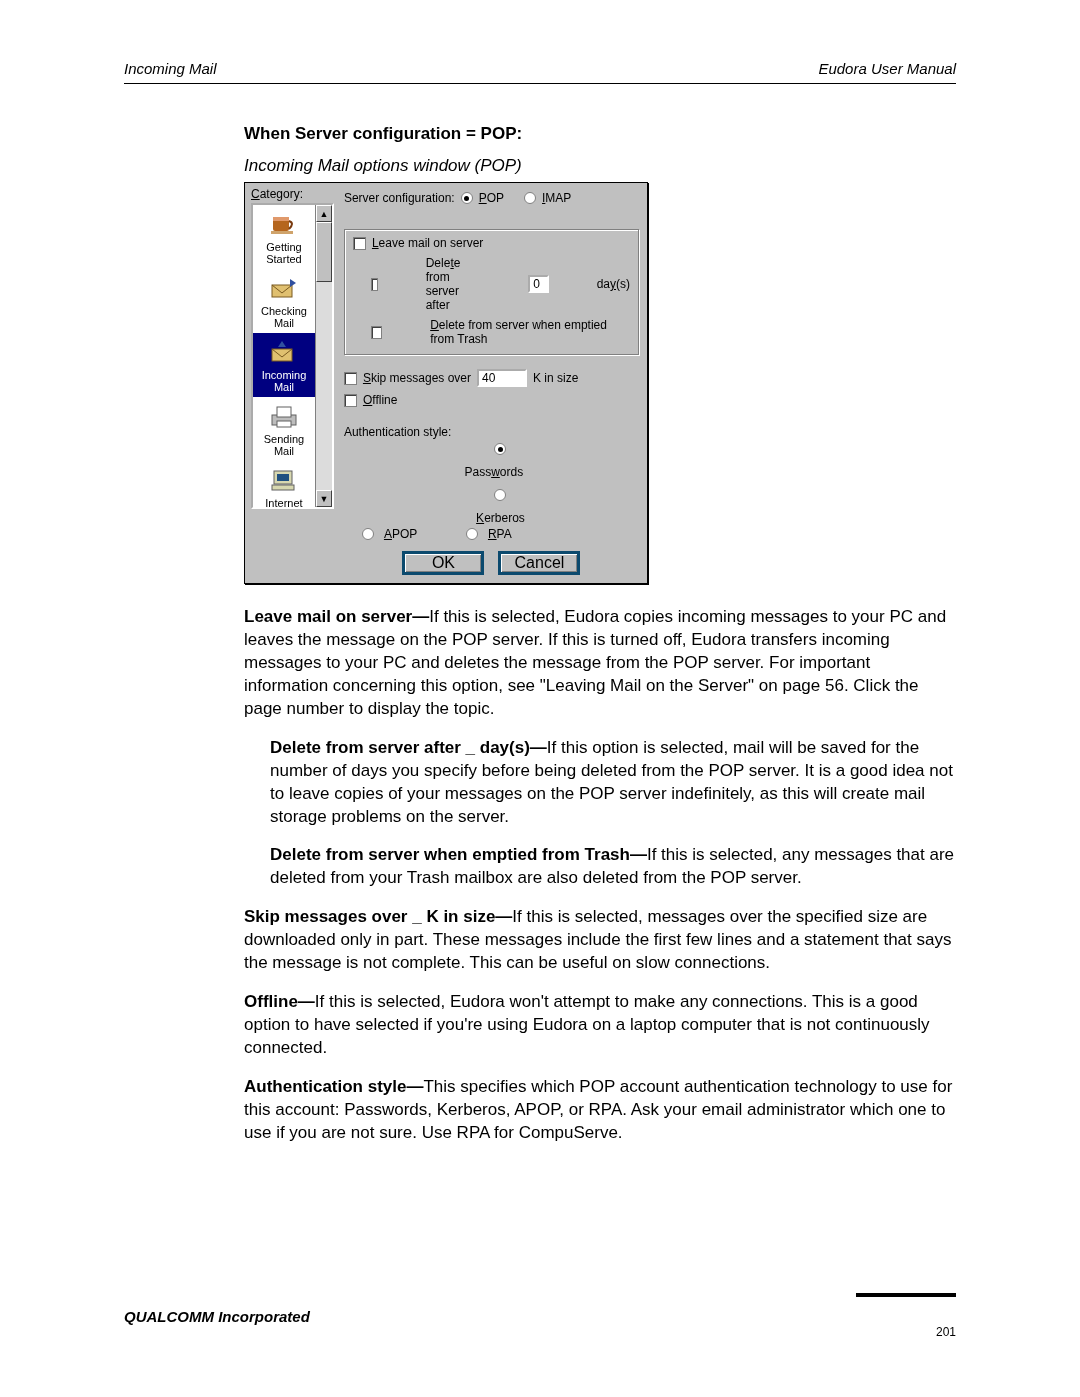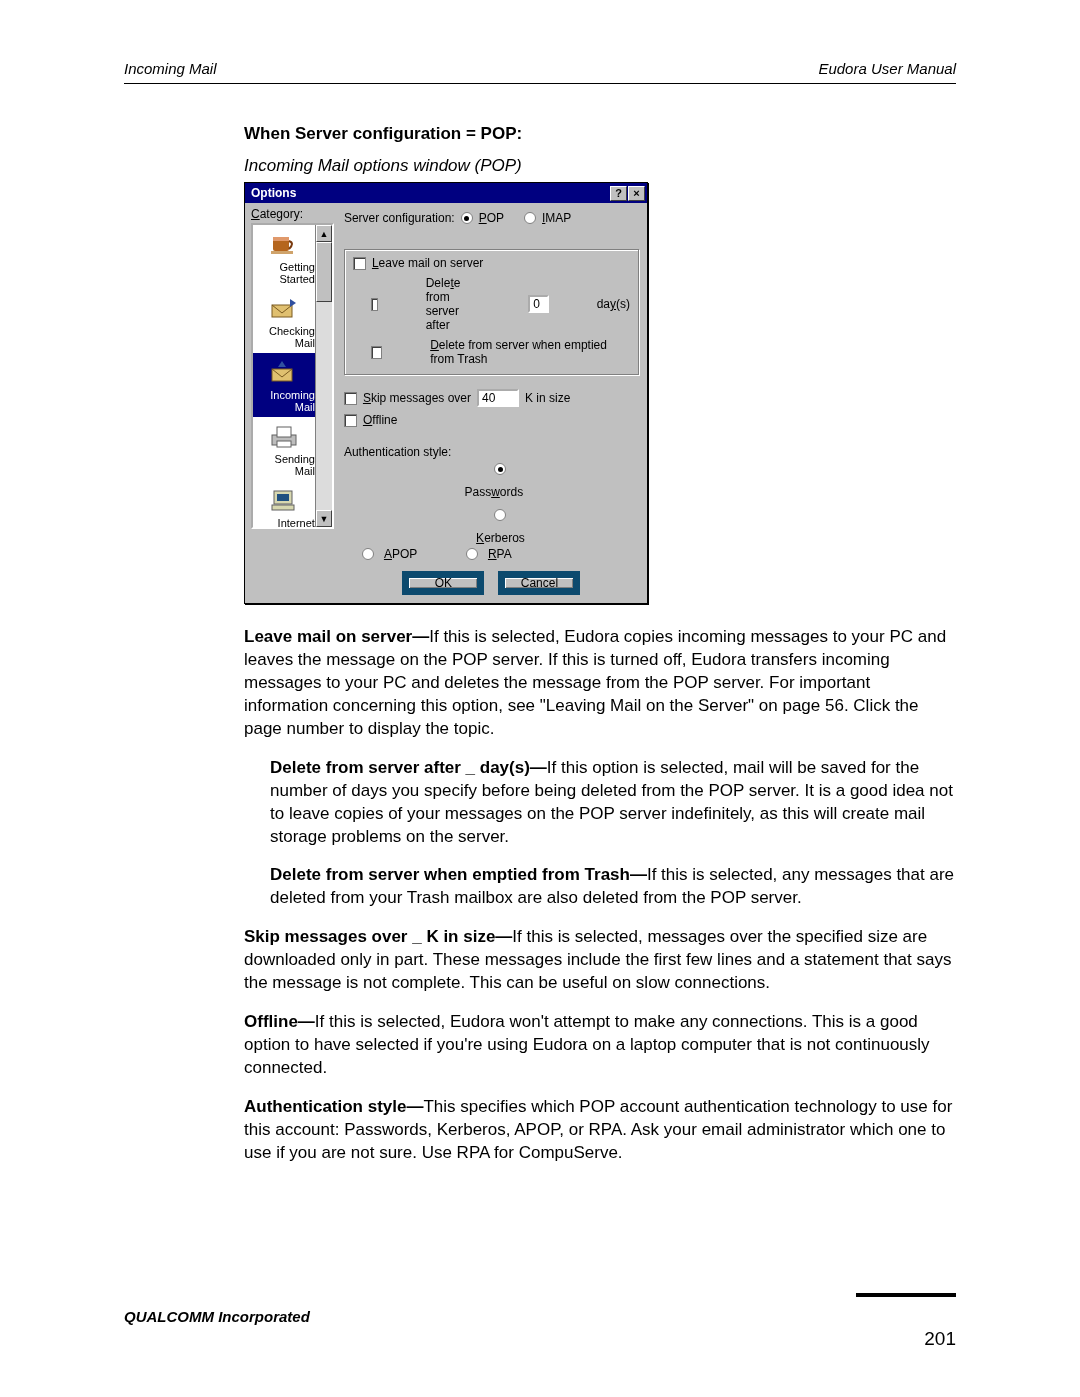--- a/index.html
+++ b/index.html
@@ -82,21 +82,21 @@
   .cat-label .ul { text-decoration: underline; }
   .cat-list {
     border: 2px inset #fff;
     background:#fff;
     height: 306px;
     display:flex;
     align-items:stretch;
   }
   .cat-items { flex:1; overflow:hidden; }
   .cat-item {
-    text-align:right;
+    text-align:center;
     font-size:11px;
     padding: 2px 0 4px 0;
   }
   .cat-item .icon-wrap {
     width:36px; height:30px; margin:2px auto 2px auto;
     display:flex; align-items:center; justify-content:center;
   }
   .cat-item.selected {
     background:#000080; color:#fff;
   }
@@ -140,66 +140,61 @@
   }
   .groupbox {
     border:1px solid #808080;
     box-shadow: 1px 1px 0 #fff inset, 1px 1px 0 #fff;
     padding: 8px 8px 8px 8px;
     margin-top:4px; margin-bottom:10px;
   }
   .indent { padding-left:18px;gap:48px; }
   .btn {
     width:82px;height:24px;
-    border:7px solid #0c4a6e;
+    border:3px solid #0c4a6e;
     background:#c0c0c0;
     box-shadow: inset 1px 1px 0 #fff, inset -1px -1px 0 #808080;
     display:inline-flex;align-items:center;justify-content:center;
-    font-size:12px;
+    font-size:16px;
   }
   .btn-row { display:flex; gap:14px; justify-content:center; margin-top:6px; }
   
   svg { display:block; }
   
   .para { font-size:17px; line-height:1.35; margin-bottom:16px; }
   .para .b { font-weight:bold; }
   .indent-para { padding-left:26px; }
   .footer-left {
     position:absolute; left:124px; bottom:72px;
     font-style:italic; font-weight:bold; font-size:15px;
   }
   .footer-bar {
     position:absolute; right:124px; bottom:100px;
     width:100px; border-top:4px solid #000;
   }
   .page-num {
-    position:absolute; right:124px; bottom:47px;
-    font-size:19px;
+    position:absolute; right:124px; bottom:58px;
+    font-size:12px;
   }
 </style>
 </head>
 <body>
 
 <div class="page">
   <div class="header-row">
     <span>Incoming Mail</span>
     <span>Eudora User Manual</span>
   </div>
   <hr class="hr">
 
   <div class="content">
     <div class="h-pop">When Server configuration = POP:</div>
     <div class="caption">Incoming Mail options window (POP)</div>
 
     <div class="dialog">
-      <div class="titlebar">
-        <span class="title">Options</span>
-        <span class="win-btn">?</span>
-        <span class="win-btn">×</span>
-      </div>
       <div class="dlg-body">
 
         <div class="cat-col">
           <div class="cat-label">
             <span class="ul">C</span><span>ategory:</span>
           </div>
           <div class="cat-list">
             <div class="cat-items">
               <div class="cat-item">
                 <div class="icon-wrap">
@@ -293,21 +288,21 @@
             </div>
             <div class="row indent" style="margin-bottom:0;">
               <span class="checkbox"></span>
               <span class="lbl"><span class="ul">D</span><span>elete from server when emptied from Trash</span></span>
             </div>
           </div>
 
           <div class="row" style="margin-top:14px;">
             <span class="checkbox"></span>
             <span class="lbl"><span class="ul">S</span><span>kip messages over</span></span>
-            <span class="inset-input" style="width:42px;">40</span>
+            <span class="inset-input" style="width:50px;">40</span>
             <span class="lbl">K in size</span>
           </div>
           <div class="row" style="margin-bottom:18px;">
             <span class="checkbox"></span>
             <span class="lbl"><span class="ul">O</span><span>ffline</span></span>
           </div>
 
           <div class="lbl" style="margin-bottom:4px;">Authentication style:</div>
           <div class="row indent" style="gap:10px;margin-bottom:2px;flex-direction:column;">
             <span class="radio checked"></span>

